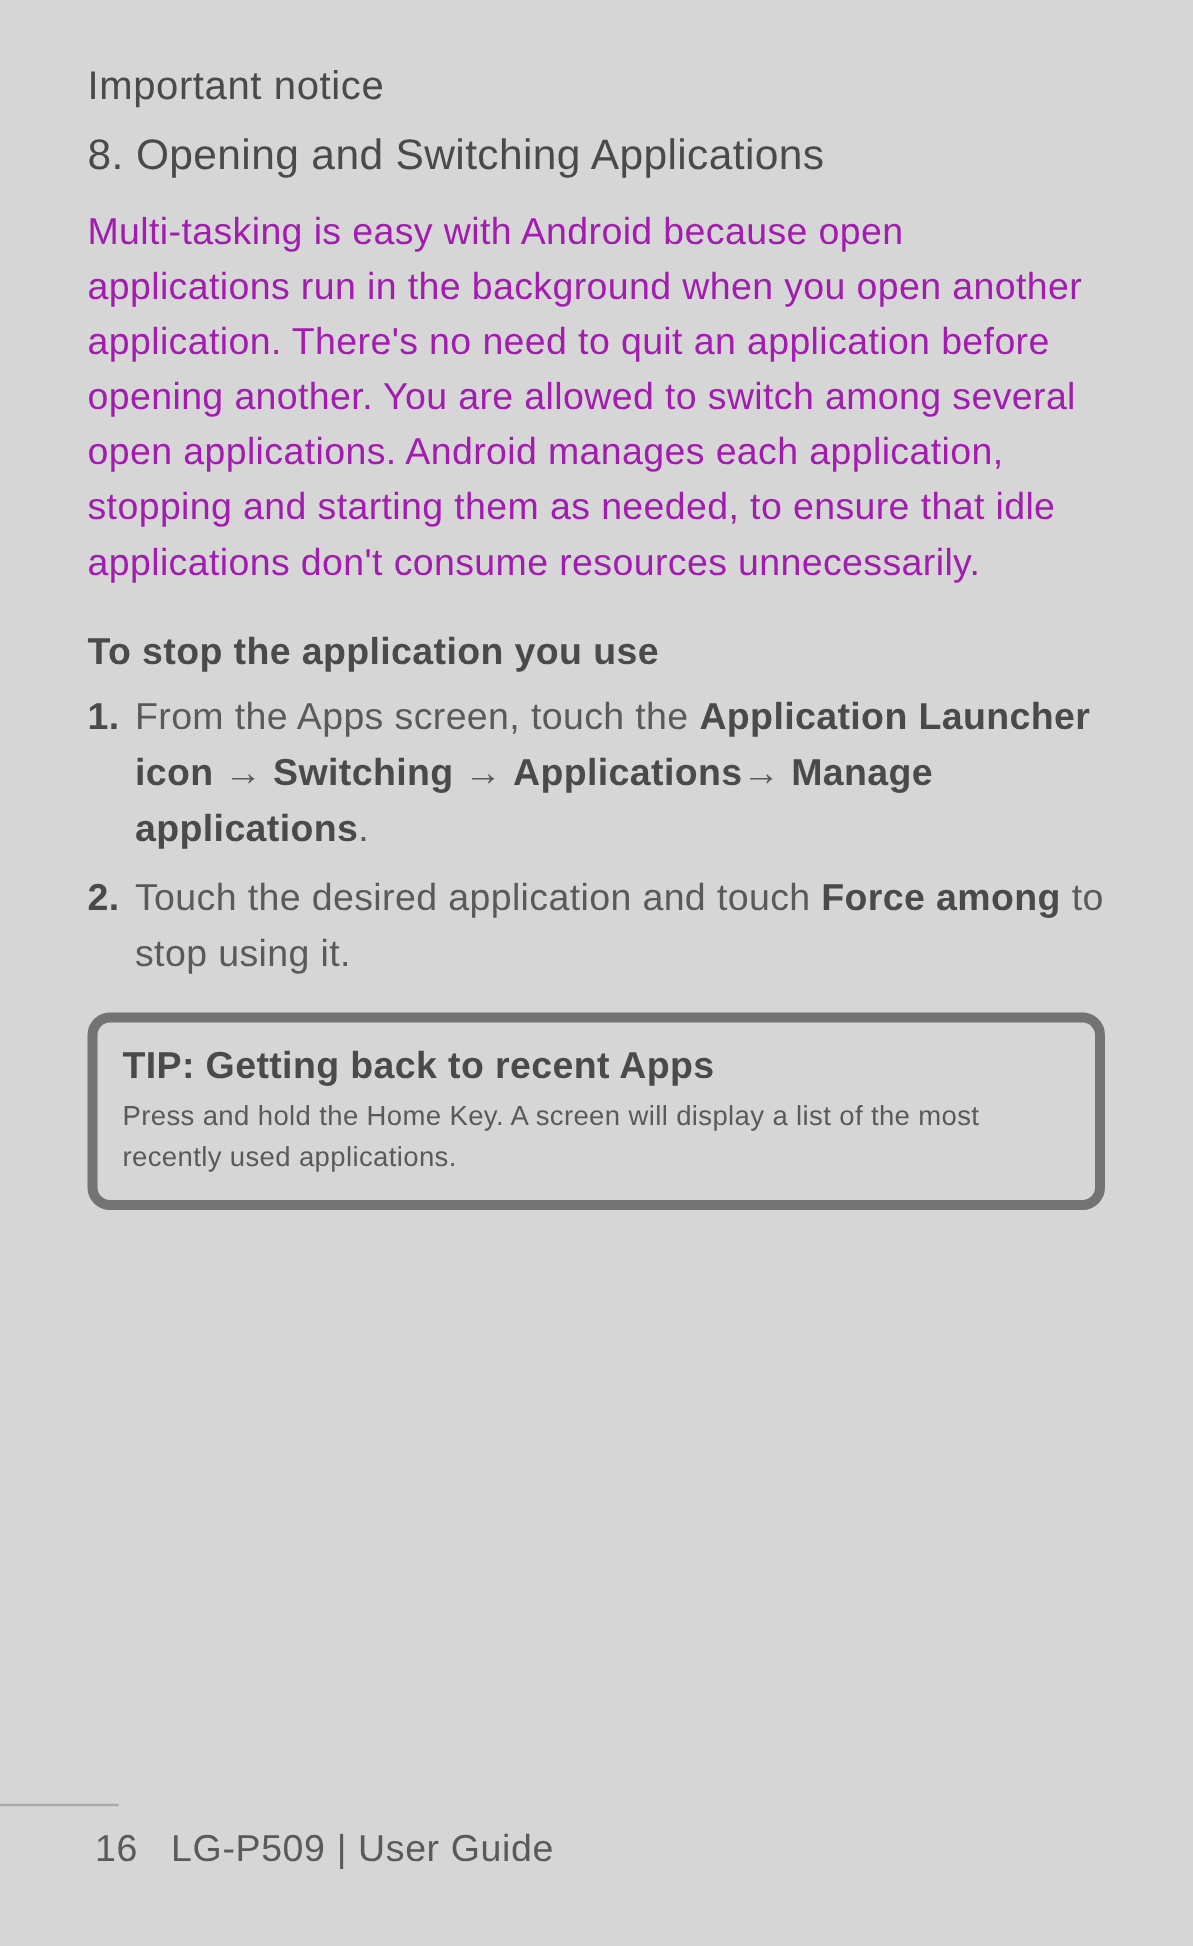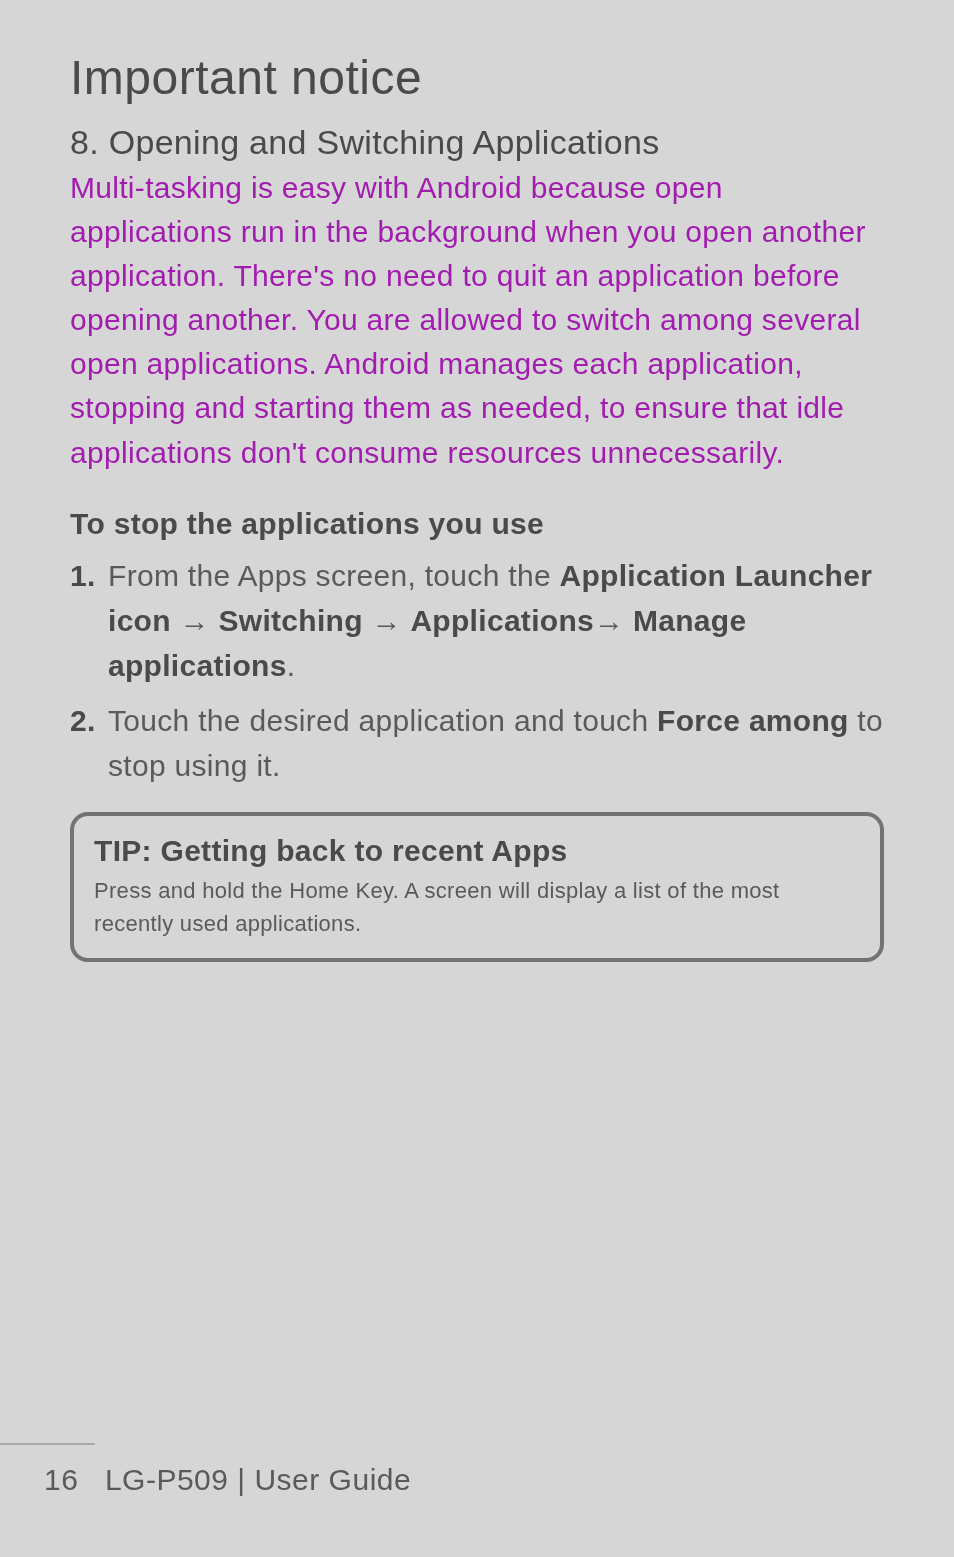--- a/index.html
+++ b/index.html
@@ -11,31 +11,31 @@
       width: 954px;
       height: 1557px;
       background-color: #d6d6d6;
       font-family: "Helvetica Neue", Helvetica, Arial, sans-serif;
       color: #4a4a4a;
       position: relative;
       padding: 50px 70px 0 70px;
       font-weight: 300;
     }
     .page-title {
-      font-size: 48px;
+      font-size: 32px;
       font-weight: 400;
       color: #4a4a4a;
       margin-bottom: 18px;
       letter-spacing: 0.5px;
     }
     .section-heading {
       font-size: 34px;
       font-weight: 500;
       color: #4a4a4a;
-      margin-bottom: 4px;
+      margin-bottom: 20px;
       letter-spacing: 0.3px;
     }
     .body-text {
       font-size: 30px;
       line-height: 1.47;
       color: #a21caf;
       margin-bottom: 32px;
       letter-spacing: 0.3px;
       font-weight: 300;
     }
@@ -64,21 +64,21 @@
       position: absolute;
       left: 0;
       font-weight: 600;
       color: #4a4a4a;
     }
     .bold {
       font-weight: 600;
       color: #4a4a4a;
     }
     .tip-box {
-      border: 4px solid #737373;
+      border: 8px solid #737373;
       border-radius: 18px;
       padding: 18px 20px;
       margin-top: 14px;
     }
     .tip-title {
       font-size: 30px;
       font-weight: 600;
       color: #4a4a4a;
       margin-bottom: 6px;
       letter-spacing: 0.3px;
@@ -98,35 +98,35 @@
     }
     .footer-line {
       height: 2px;
       background-color: #aaa;
       width: 95px;
       margin-bottom: 18px;
     }
     .footer-text {
       font-size: 30px;
       color: #5a5a5a;
-      padding-left: 44px;
+      padding-left: 76px;
       letter-spacing: 0.5px;
       font-weight: 300;
     }
   </style>
 </head>
 <body>
 
 <h1 class="page-title">Important notice</h1>
 
 <h2 class="section-heading">8. Opening and Switching Applications</h2>
 
 <p class="body-text">Multi-tasking is easy with Android because open applications run in the background when you open another application. There's no need to quit an application before opening another. You are allowed to switch among several open applications. Android manages each application, stopping and starting them as needed, to ensure that idle applications don't consume resources unnecessarily.</p>
 
-<h3 class="sub-heading">To stop the applications you use</h3>
+<h3 class="sub-heading">To stop the application you use</h3>
 
 <ol class="ordered-list">
   <li>
     <span class="num">1.</span>
     <span>From the Apps screen, touch the </span><span class="bold">Application Launcher icon</span><span> → </span><span class="bold">Switching</span><span> → </span><span class="bold">Applications</span><span>→ </span><span class="bold">Manage applications</span><span>.</span>
   </li>
   <li>
     <span class="num">2.</span>
     <span>Touch the desired application and touch </span><span class="bold">Force among</span><span> to stop using it.</span>
   </li>

